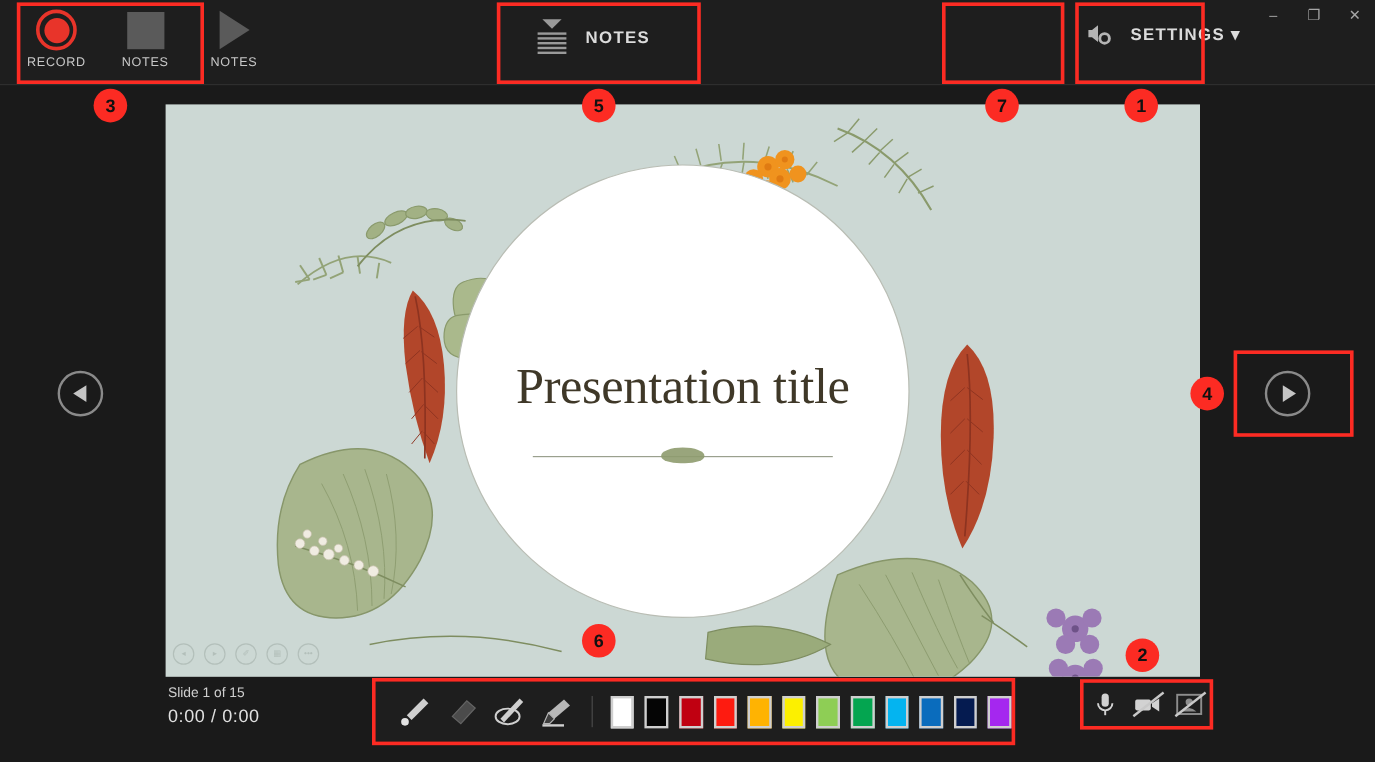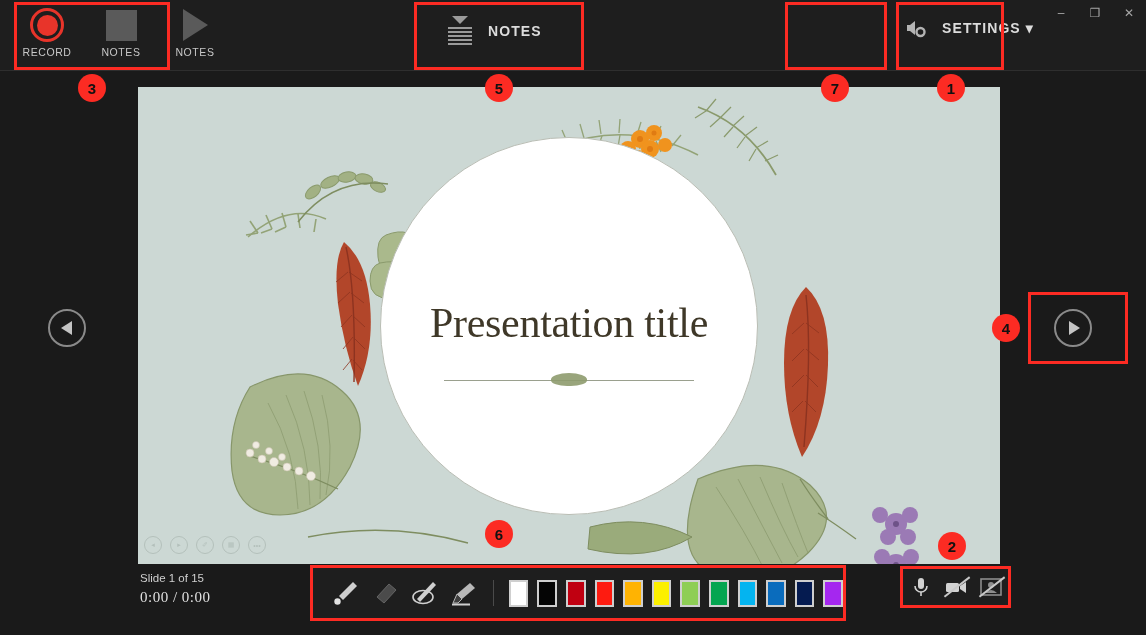--- a/index.html
+++ b/index.html
@@ -115,21 +115,21 @@
     cursor: pointer;
   }
   #nav-prev { left: 48px; top: 309px; }
   #nav-next { left: 1054px; top: 309px; }
   .tri-l { width:0;height:0;border-right:11px solid #c4c4c4;border-top:7px solid transparent;border-bottom:7px solid transparent; margin-right:2px;}
   .tri-r { width:0;height:0;border-left:11px solid #c4c4c4;border-top:7px solid transparent;border-bottom:7px solid transparent; margin-left:3px;}
 
   
   #status { position: absolute; left: 140px; top: 572px; }
   #slide-counter { font-size: 11.5px; color: #cfcfcf; font-family:"Liberation Sans",sans-serif; }
-  #timer { font-size: 15px; color: #e0e0e0; margin-top: 5px; letter-spacing: .5px; font-family:Liberation Serif, serif; }
+  #timer { font-size: 15px; color: #e0e0e0; margin-top: 5px; letter-spacing: .5px; font-family:Liberation Sans, sans-serif; }
 
   
   #ink-toolbar {
     position: absolute; left: 313px; top: 568px; width: 530px; height: 50px;
     background: #1e1e1e; display: flex; align-items: center; padding-left: 18px; gap: 9px;
   }
   .ink-tool { width: 30px; height: 30px; cursor: pointer; position: relative; }
   .ink-sep { width: 1px; height: 26px; background: #4a4a4a; margin: 0 6px; }
   .swatch { width: 27px; height: 27px; border: 2px solid #cfcfcf; cursor: pointer; }
 

